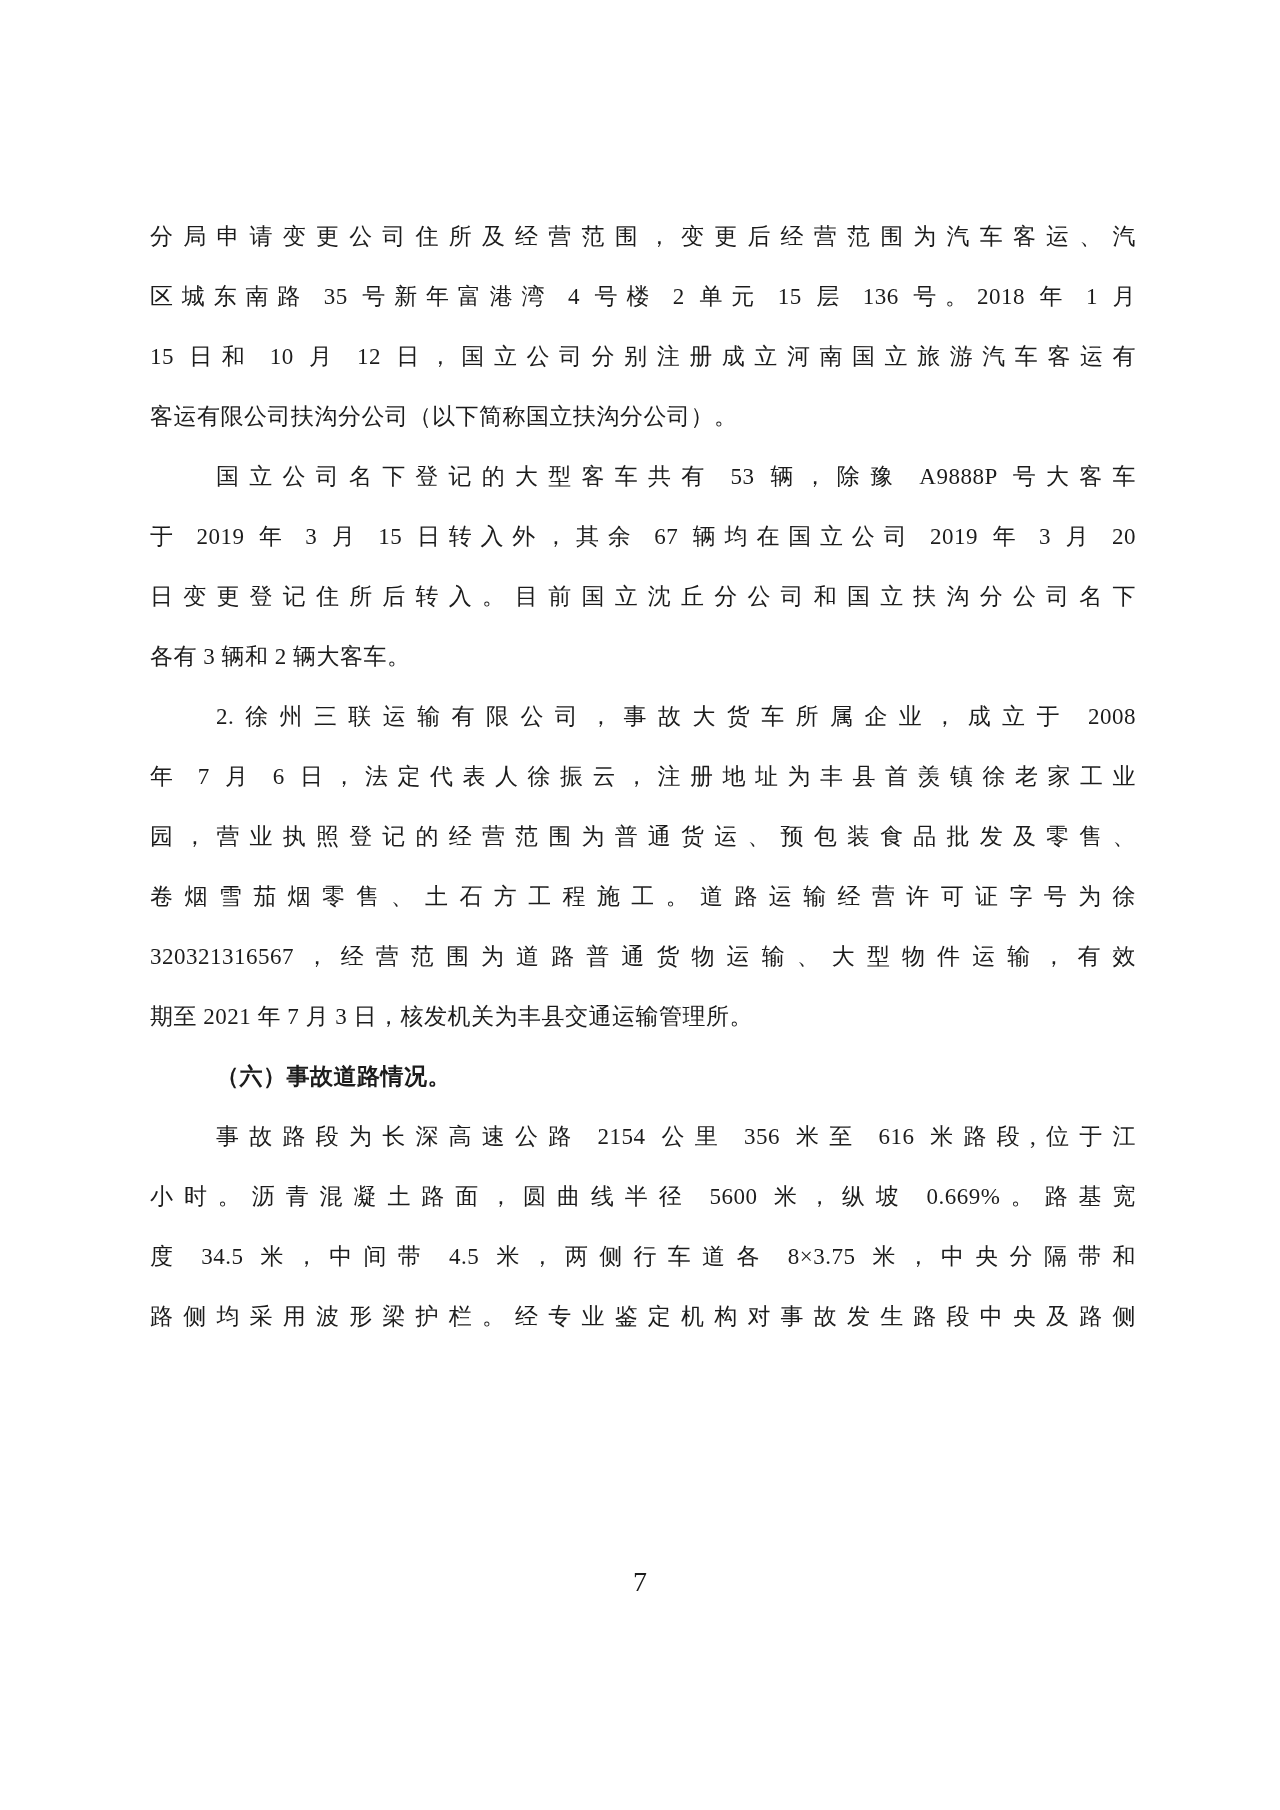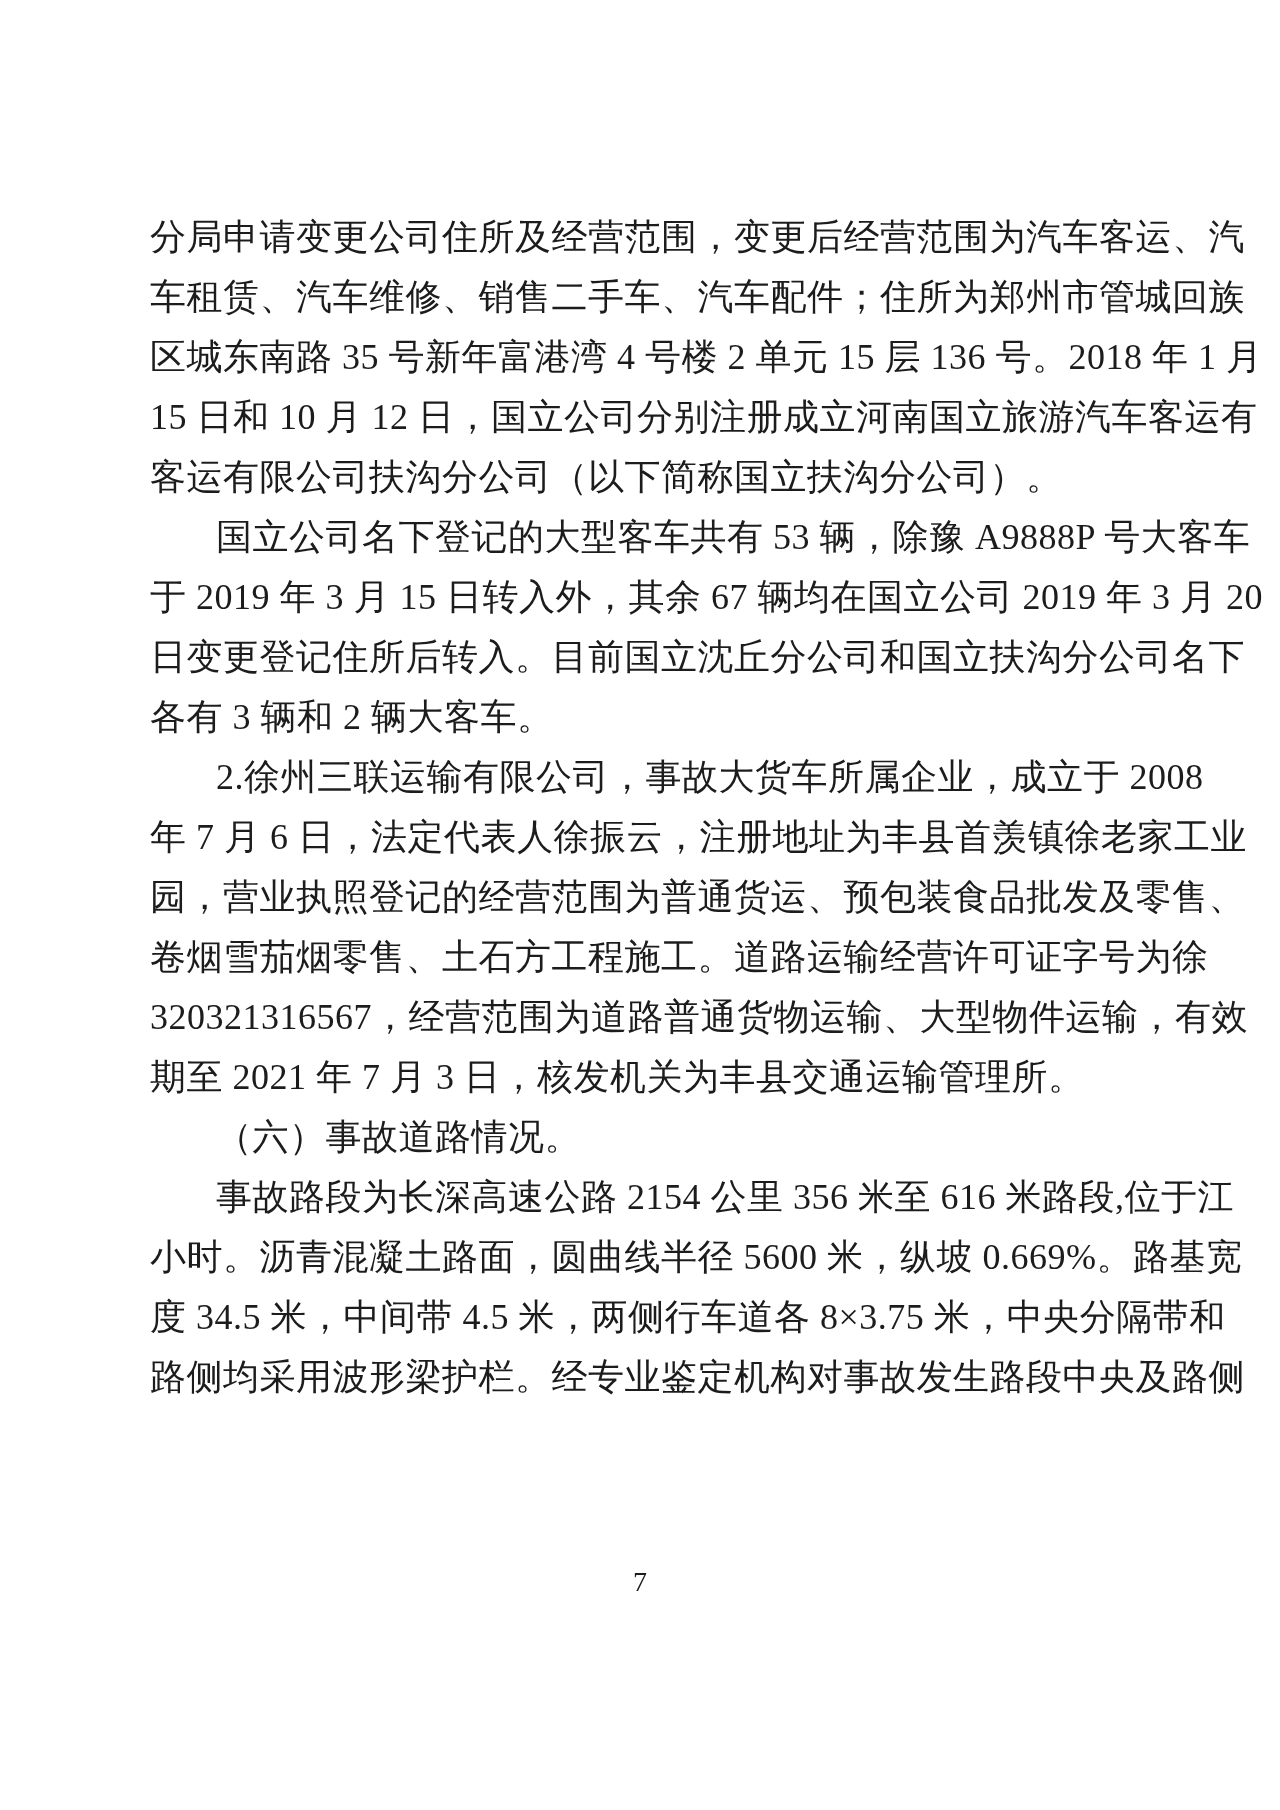--- a/index.html
+++ b/index.html
@@ -16,56 +16,55 @@
     font-family: "Liberation Serif", serif;
     color: #1c1c1c;
   }
   .content {
     position: absolute;
     left: 150px;
     top: 207px;
     width: 986px;
   }
   .line {
-    font-size: 36px;
+    font-size: 23px;
     line-height: 60px;
     height: 60px;
     white-space: nowrap;
     text-align: justify;
     text-align-last: justify;
     letter-spacing: 0.5px;
   }
   .line.end {
     text-align: left;
     text-align-last: left;
   }
   .line.indent {
     text-indent: 66px;
   }
   .line.bold {
-    font-weight: normal;
+    font-weight: bold;
   }
   .pagenum {
     position: absolute;
     left: 0;
     top: 1552px;
     width: 1280px;
     text-align: center;
     font-size: 28px;
     line-height: 60px;
     color: #1c1c1c;
   }
 </style>
 </head>
 <body>
 
 <div class="page">
   <div class="content">
     <div class="line">分局申请变更公司住所及经营范围，变更后经营范围为汽车客运、汽</div>
-    <div class="line">车租赁、汽车维修、销售二手车、汽车配件；住所为郑州市管城回族</div>
     <div class="line">区城东南路 35 号新年富港湾 4 号楼 2 单元 15 层 136 号。2018 年 1 月</div>
     <div class="line">15 日和 10 月 12 日，国立公司分别注册成立河南国立旅游汽车客运有</div>
     <div class="line end">客运有限公司扶沟分公司（以下简称国立扶沟分公司）。</div>
     <div class="line indent">国立公司名下登记的大型客车共有 53 辆，除豫 A9888P 号大客车</div>
     <div class="line">于 2019 年 3 月 15 日转入外，其余 67 辆均在国立公司 2019 年 3 月 20</div>
     <div class="line">日变更登记住所后转入。目前国立沈丘分公司和国立扶沟分公司名下</div>
     <div class="line end">各有 3 辆和 2 辆大客车。</div>
     <div class="line indent">2.徐州三联运输有限公司，事故大货车所属企业，成立于 2008</div>
     <div class="line">年 7 月 6 日，法定代表人徐振云，注册地址为丰县首羡镇徐老家工业</div>
     <div class="line">园，营业执照登记的经营范围为普通货运、预包装食品批发及零售、</div>

